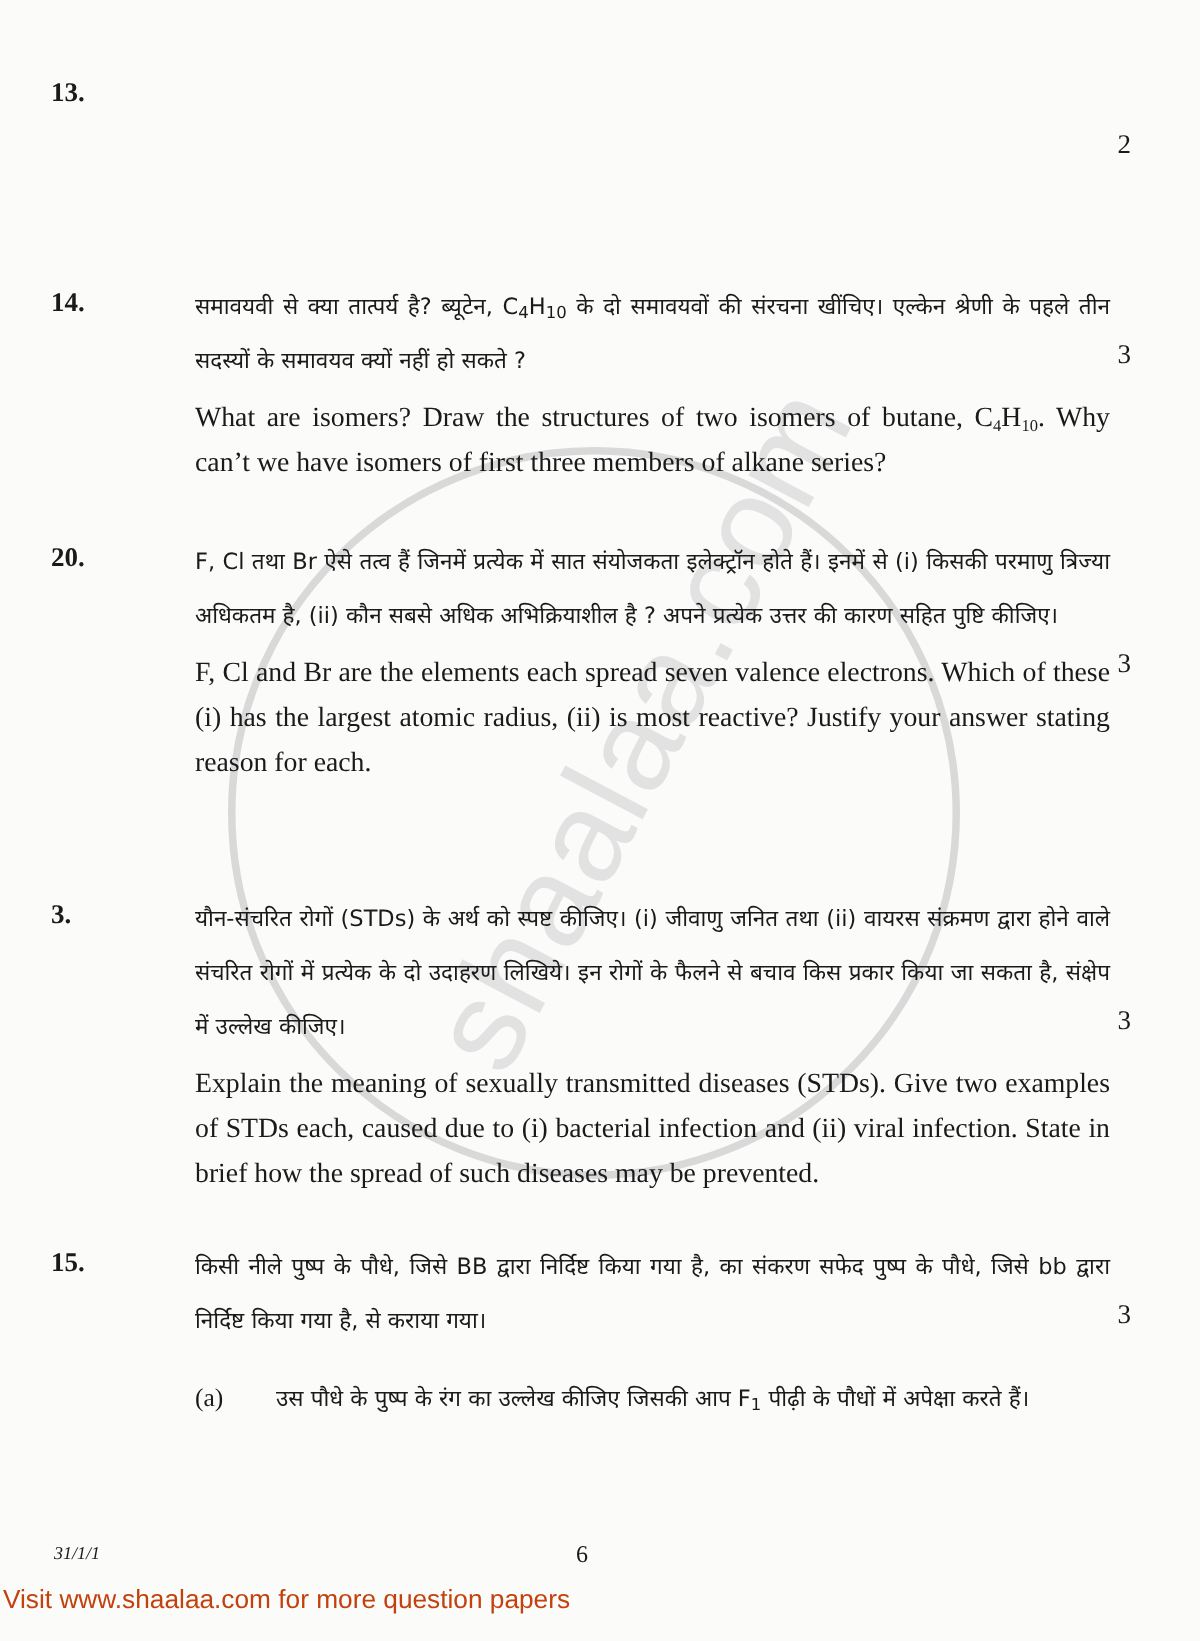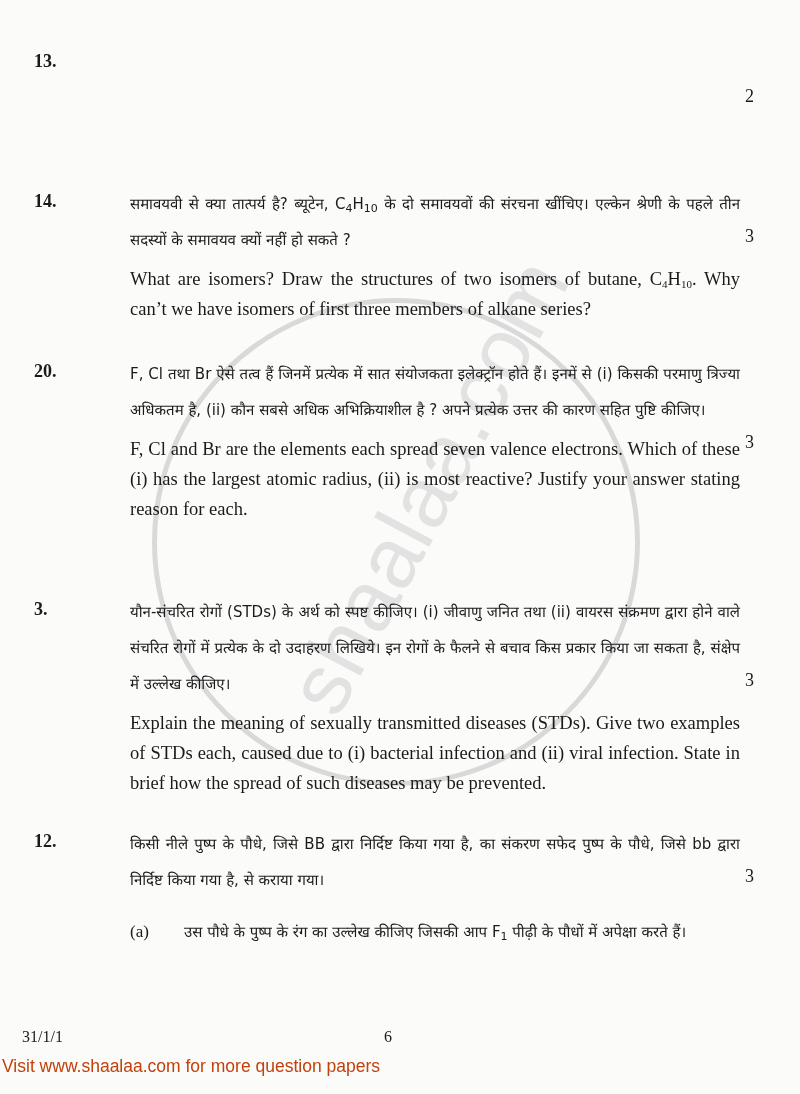--- a/index.html
+++ b/index.html
@@ -97,23 +97,24 @@
       width: 54px;
       flex: 0 0 54px;
       font-size: 17px;
       line-height: 36px;
     }
     .sub-text {
       width: 556px;
     }
     .footer-code {
       position: absolute;
-      left: 22px;
+      left: 36px;
       top: 1028px;
-      font-size: 16px;
+      font-size: 12px;
+      font-style: italic;
     }
     .footer-page {
       position: absolute;
       left: 384px;
       top: 1028px;
       font-size: 16px;
     }
     .footer-visit {
       position: absolute;
       left: 2px;
@@ -167,21 +168,21 @@
       <div class="q-body">
         <p class="hi">यौन-संचरित रोगों (STDs) के अर्थ को स्पष्ट कीजिए। (i) जीवाणु जनित तथा (ii) वायरस संक्रमण द्वारा होने वाले संचरित रोगों में प्रत्येक के दो उदाहरण लिखिये। इन रोगों के फैलने से बचाव किस प्रकार किया जा सकता है, संक्षेप में उल्लेख कीजिए।</p>
         <p class="en">Explain the meaning of sexually transmitted diseases (STDs). Give two examples of STDs each, caused due to (i) bacterial infection and (ii) viral infection. State in brief how the spread of such diseases may be prevented.</p>
       </div>
       <div class="marks" style="top:76px;">3</div>
     </div>
   </div>
 
   <div class="question" style="top:826px;">
     <div class="q-row">
-      <div class="q-num">12.</div>
+      <div class="q-num">15.</div>
       <div class="q-body">
         <p class="hi">किसी नीले पुष्प के पौधे, जिसे BB द्वारा निर्दिष्ट किया गया है, का संकरण सफेद पुष्प के पौधे, जिसे bb द्वारा निर्दिष्ट किया गया है, से कराया गया।</p>
         <div class="sub">
           <div class="sub-label">(a)</div>
           <p class="hi sub-text"><span>उस पौधे के पुष्प के रंग का उल्लेख कीजिए जिसकी आप F</span><sub class="s">1</sub><span> पीढ़ी के पौधों में अपेक्षा करते हैं।</span></p>
         </div>
       </div>
       <div class="marks" style="top:40px;">3</div>
     </div>
   </div>

